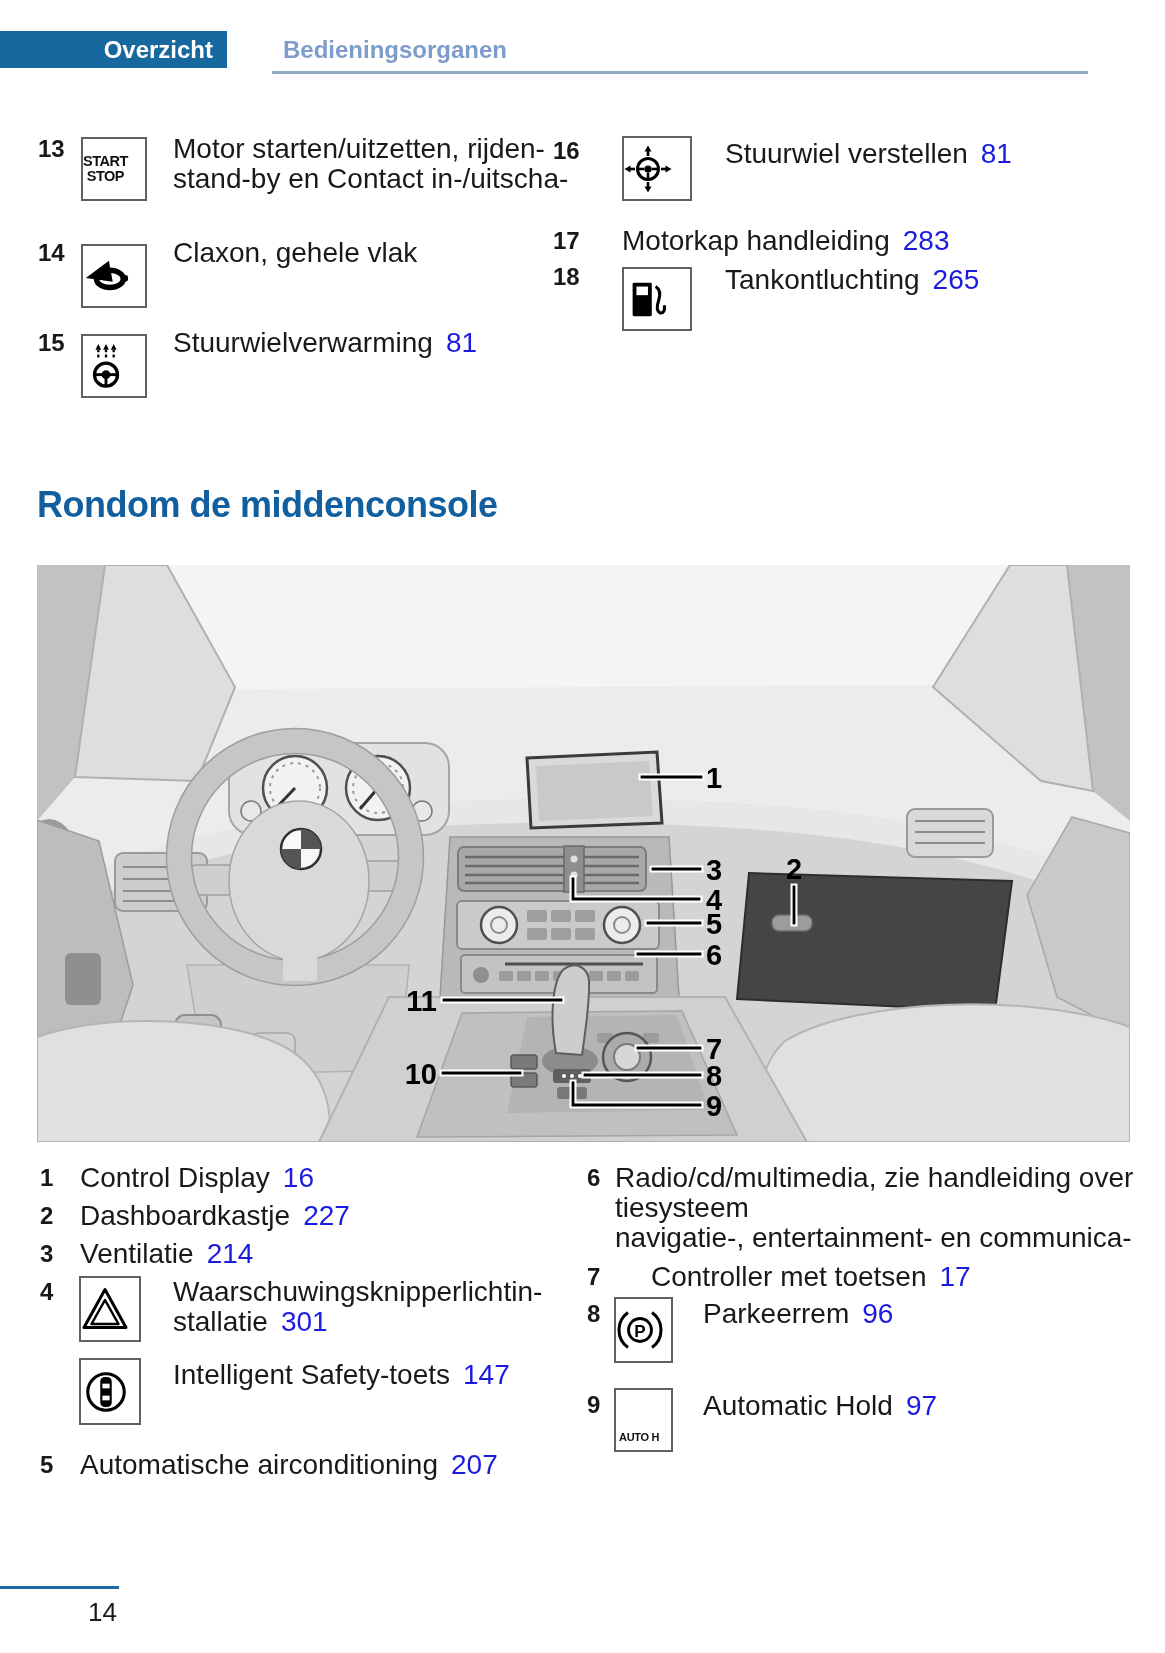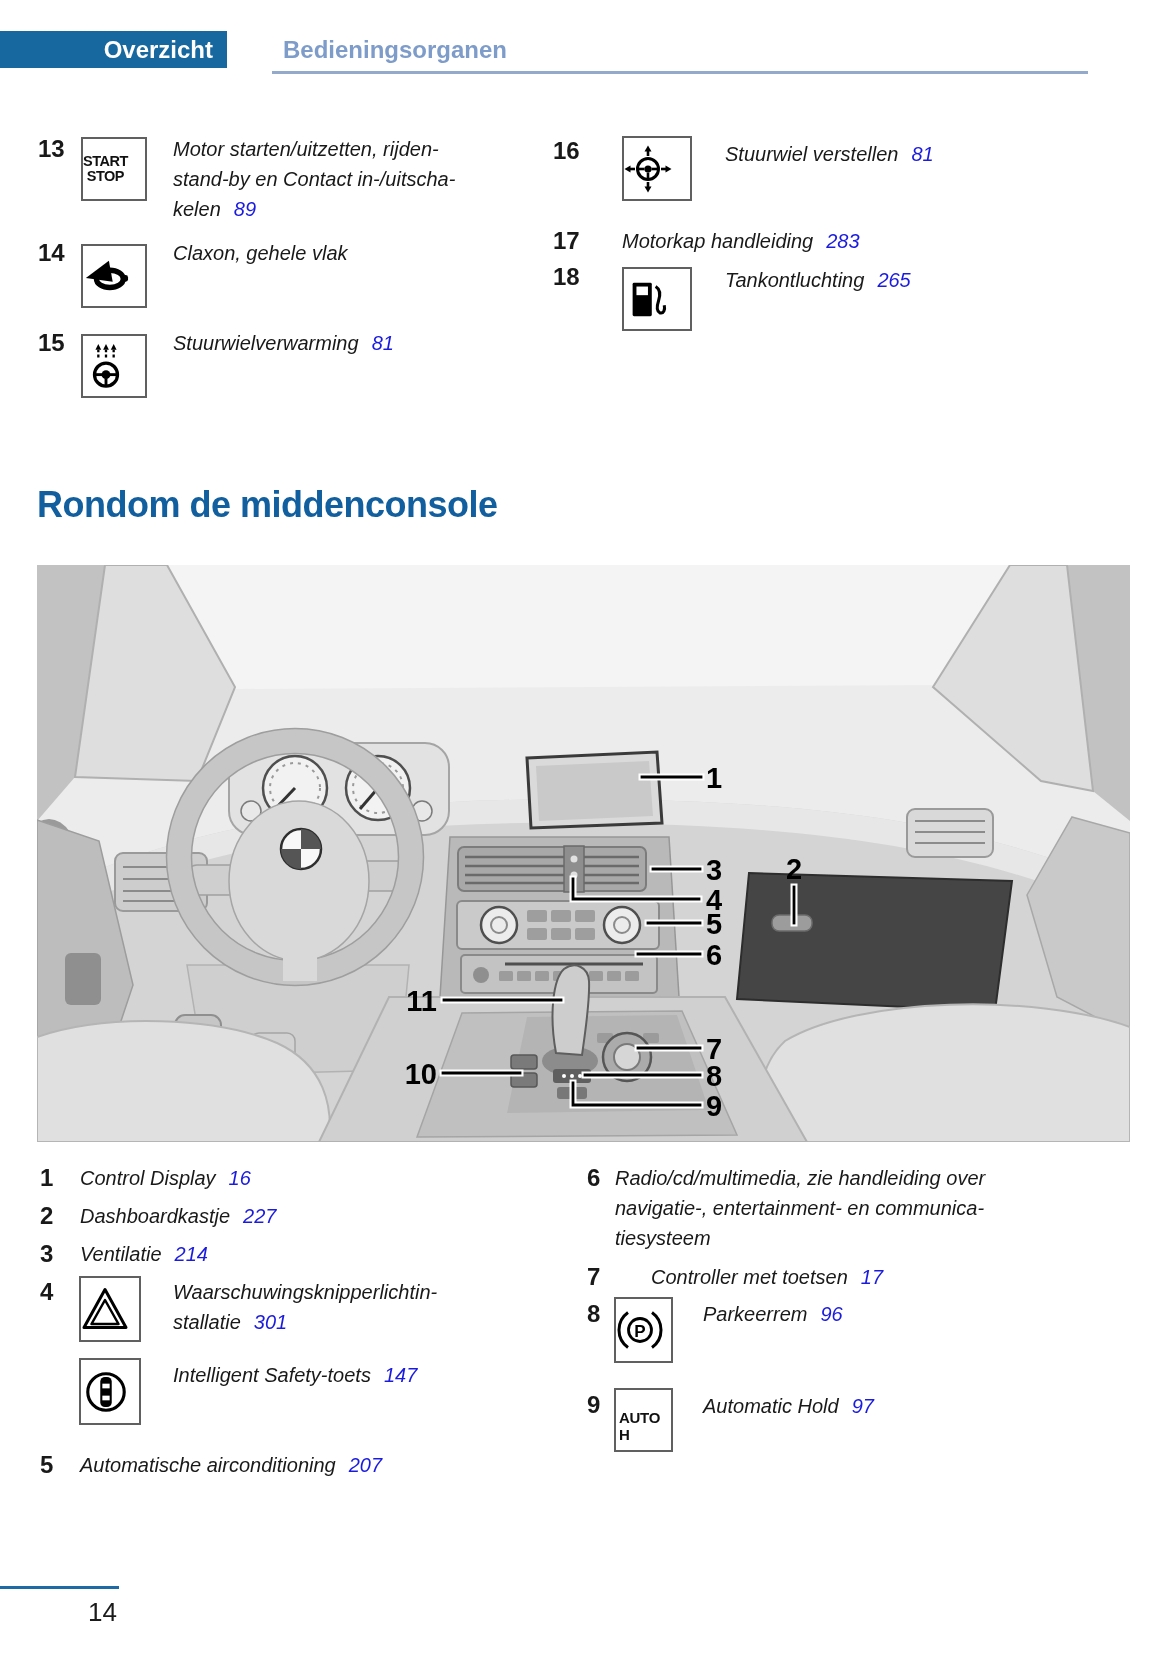--- a/index.html
+++ b/index.html
@@ -14,29 +14,29 @@
           display:flex; align-items:center; justify-content:flex-end; padding-right:14px; box-sizing:border-box; }
   .hbar-label { color:#ffffff; font-weight:bold; font-size:24px; }
   .chapter { left:283px; top:31px; height:37px; line-height:37px; color:#7e9cc9; font-weight:bold; font-size:24px; }
   .hrule { left:272px; top:71px; width:816px; height:3px; background:#94aacb; }
 
   
   .h1 { left:37px; top:484px; font-size:36px; font-weight:bold; color:#115f9e; letter-spacing:-0.5px; }
 
   
   .num { position:absolute; font-weight:bold; font-size:24px; line-height:30px; }
-  .txt { position:absolute; font-size:20px; line-height:30px;font-style:italic; }
+  .txt { position:absolute; font-size:28px; line-height:30px; }
   .txt div { white-space:nowrap; }
   .ref { color:#1b1be0; margin-left:13px; }
 
   
   .ibox { position:absolute; border:2px solid #606060; background:#ffffff; box-sizing:border-box;
           display:flex; align-items:center; justify-content:flex-start; }
   .startstop { font-weight:bold; font-size:14.5px; line-height:15.5px; text-align:center; letter-spacing:-0.5px; color:#111; }
-  .autohold { position:absolute; left:3px; bottom:7px; font-weight:bold; font-size:15px; letter-spacing:-0.3px; color:#111; }
+  .autohold { position:absolute; left:3px; bottom:7px; font-weight:bold; font-size:11px; letter-spacing:-0.3px; color:#111; }
 
   
   .diagram { left:37px; top:565px; width:1093px; height:577px; }
   .callout-num { font-weight:bold; font-size:29px; fill:#000; font-family:"Liberation Sans", sans-serif; }
 
   
   .frule { left:0; top:1586px; width:119px; height:3px; background:#1d6aa5; }
   .pagenum { left:88px; top:1597px; font-size:26px; color:#1a1a1a; }
 </style>
 </head>
@@ -53,21 +53,20 @@
   <div class="num" style="left:38px; top:134px;">13</div>
   <div class="ibox" style="left:81px; top:137px; width:66px; height:64px;">
     <div class="startstop">
       <div>START</div>
       <div>STOP</div>
     </div>
   </div>
   <div class="txt" style="left:173px; top:134px;">
     <div>Motor starten/uitzetten, rijden-</div>
     <div>stand-by en Contact in-/uitscha-</div>
-    <div><span>kelen</span><span class="ref">89</span></div>
   </div>
 
   <div class="num" style="left:38px; top:238px;">14</div>
   <div class="ibox" style="left:81px; top:244px; width:66px; height:64px;">
     <svg width="46" height="46" viewBox="0 0 48 48">
       <path d="M3 26 L27 8 L31 30 Z" fill="#000"></path>
       <ellipse cx="28" cy="27" rx="14" ry="9" fill="none" stroke="#000" stroke-width="5.5"></ellipse>
       <rect x="41" y="23" width="6" height="7" rx="2.5" fill="#000"></rect>
     </svg>
   </div>
@@ -347,22 +346,22 @@
   </div>
 
   <div class="num" style="left:40px; top:1450px;">5</div>
   <div class="txt" style="left:80px; top:1450px;">
     <div><span>Automatische airconditioning</span><span class="ref">207</span></div>
   </div>
 
   <div class="num" style="left:587px; top:1163px;">6</div>
   <div class="txt" style="left:615px; top:1163px;">
     <div>Radio/cd/multimedia, zie handleiding over</div>
+    <div>tiesysteem</div>
     <div>navigatie-, entertainment- en communica-</div>
-    <div>tiesysteem</div>
   </div>
 
   <div class="num" style="left:587px; top:1262px;">7</div>
   <div class="txt" style="left:615px; top:1262px;margin-left:36px;">
     <div><span>Controller met toetsen</span><span class="ref">17</span></div>
   </div>
 
   <div class="num" style="left:587px; top:1299px;">8</div>
   <div class="ibox" style="left:614px; top:1297px; width:59px; height:66px;">
     <svg width="48" height="48" viewBox="0 0 48 48">

